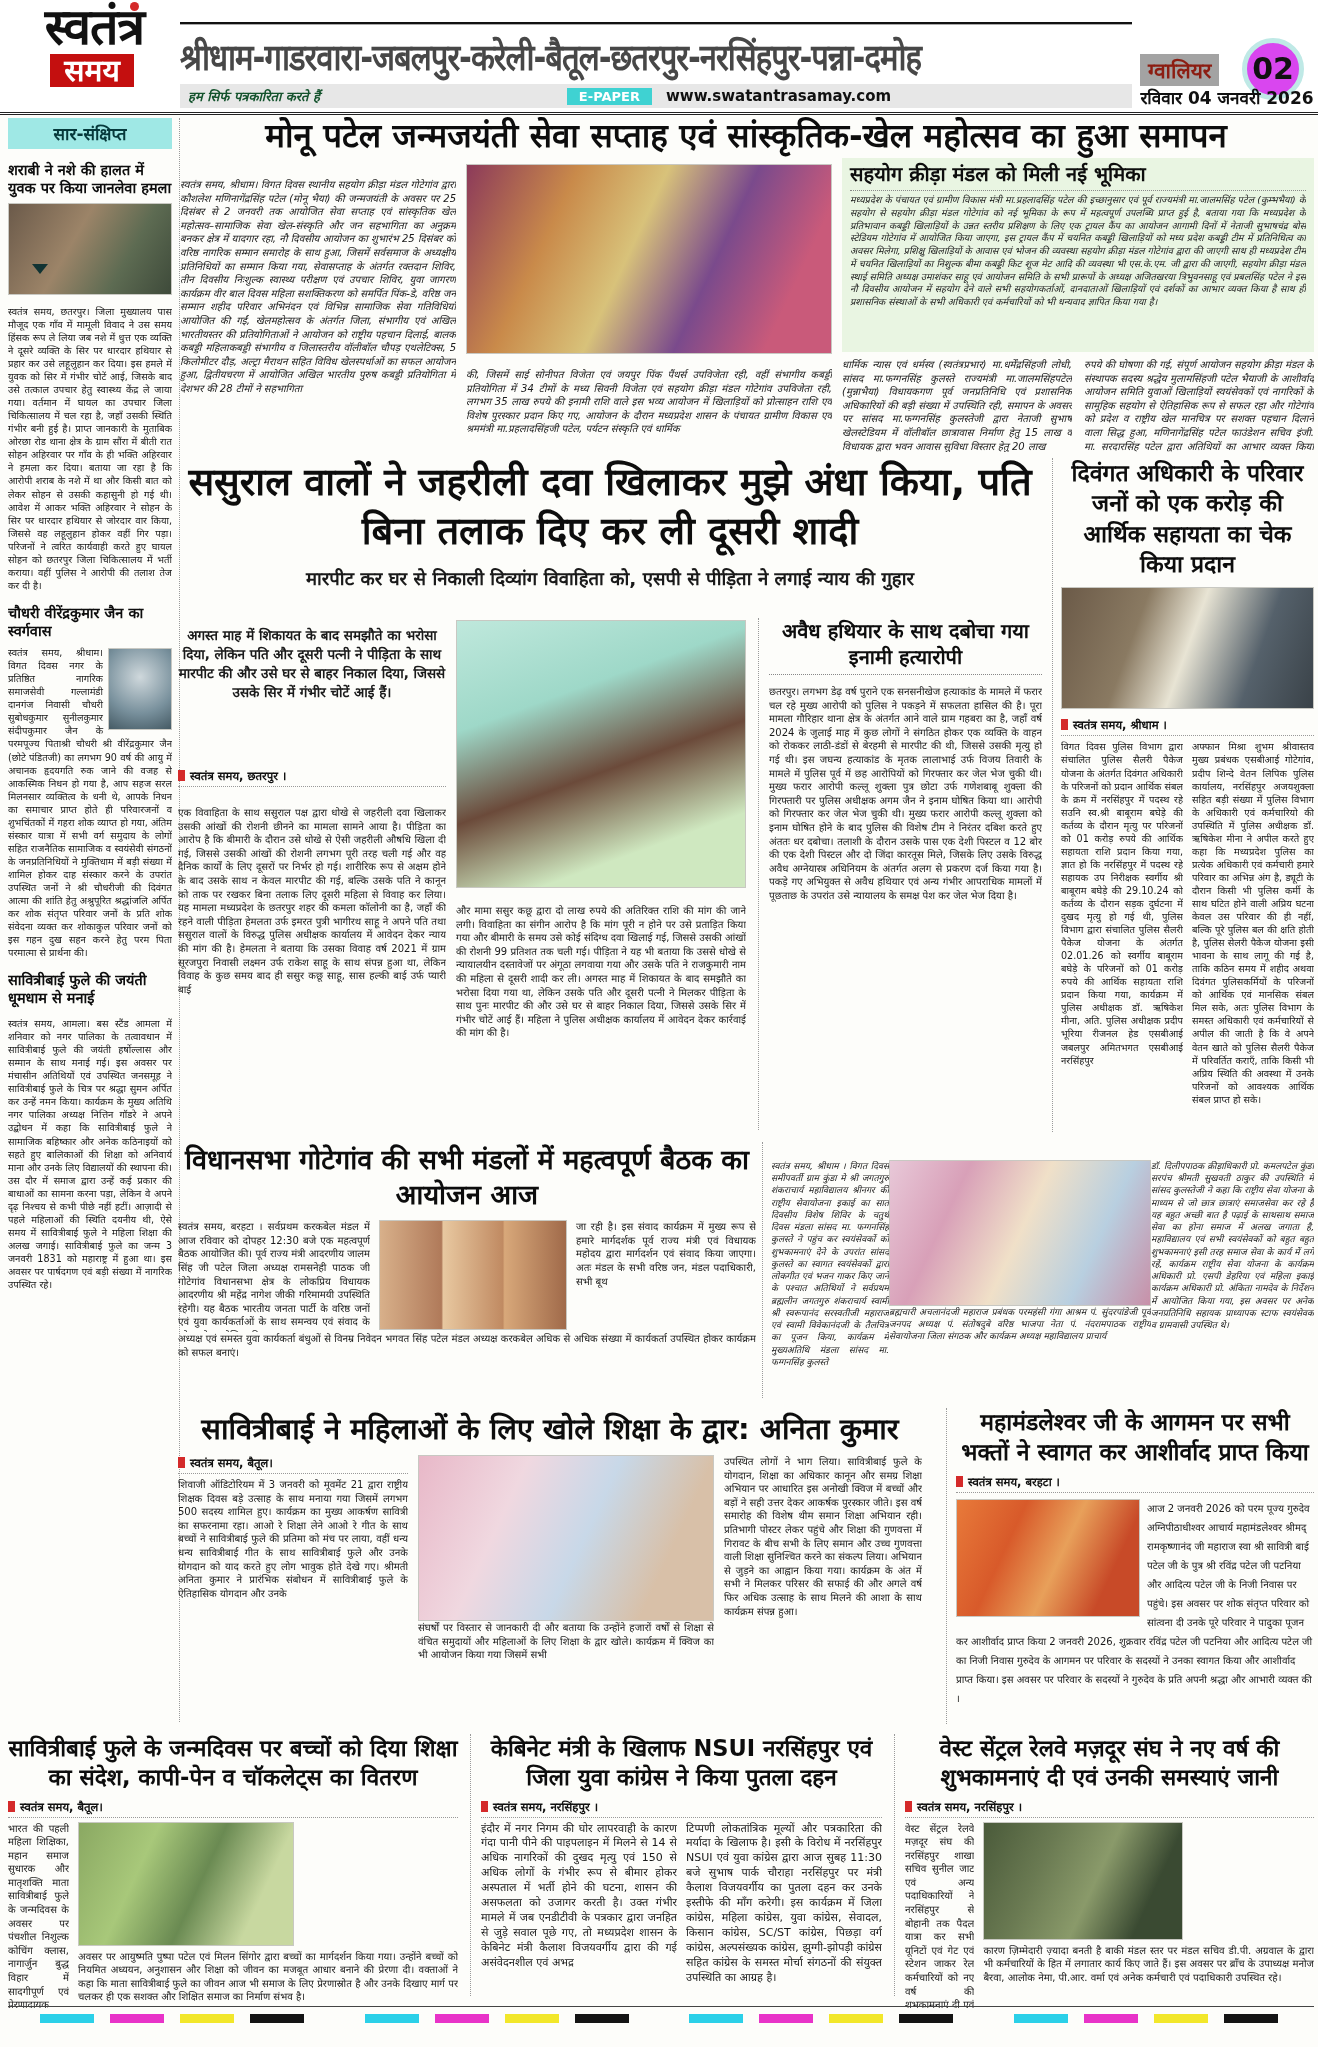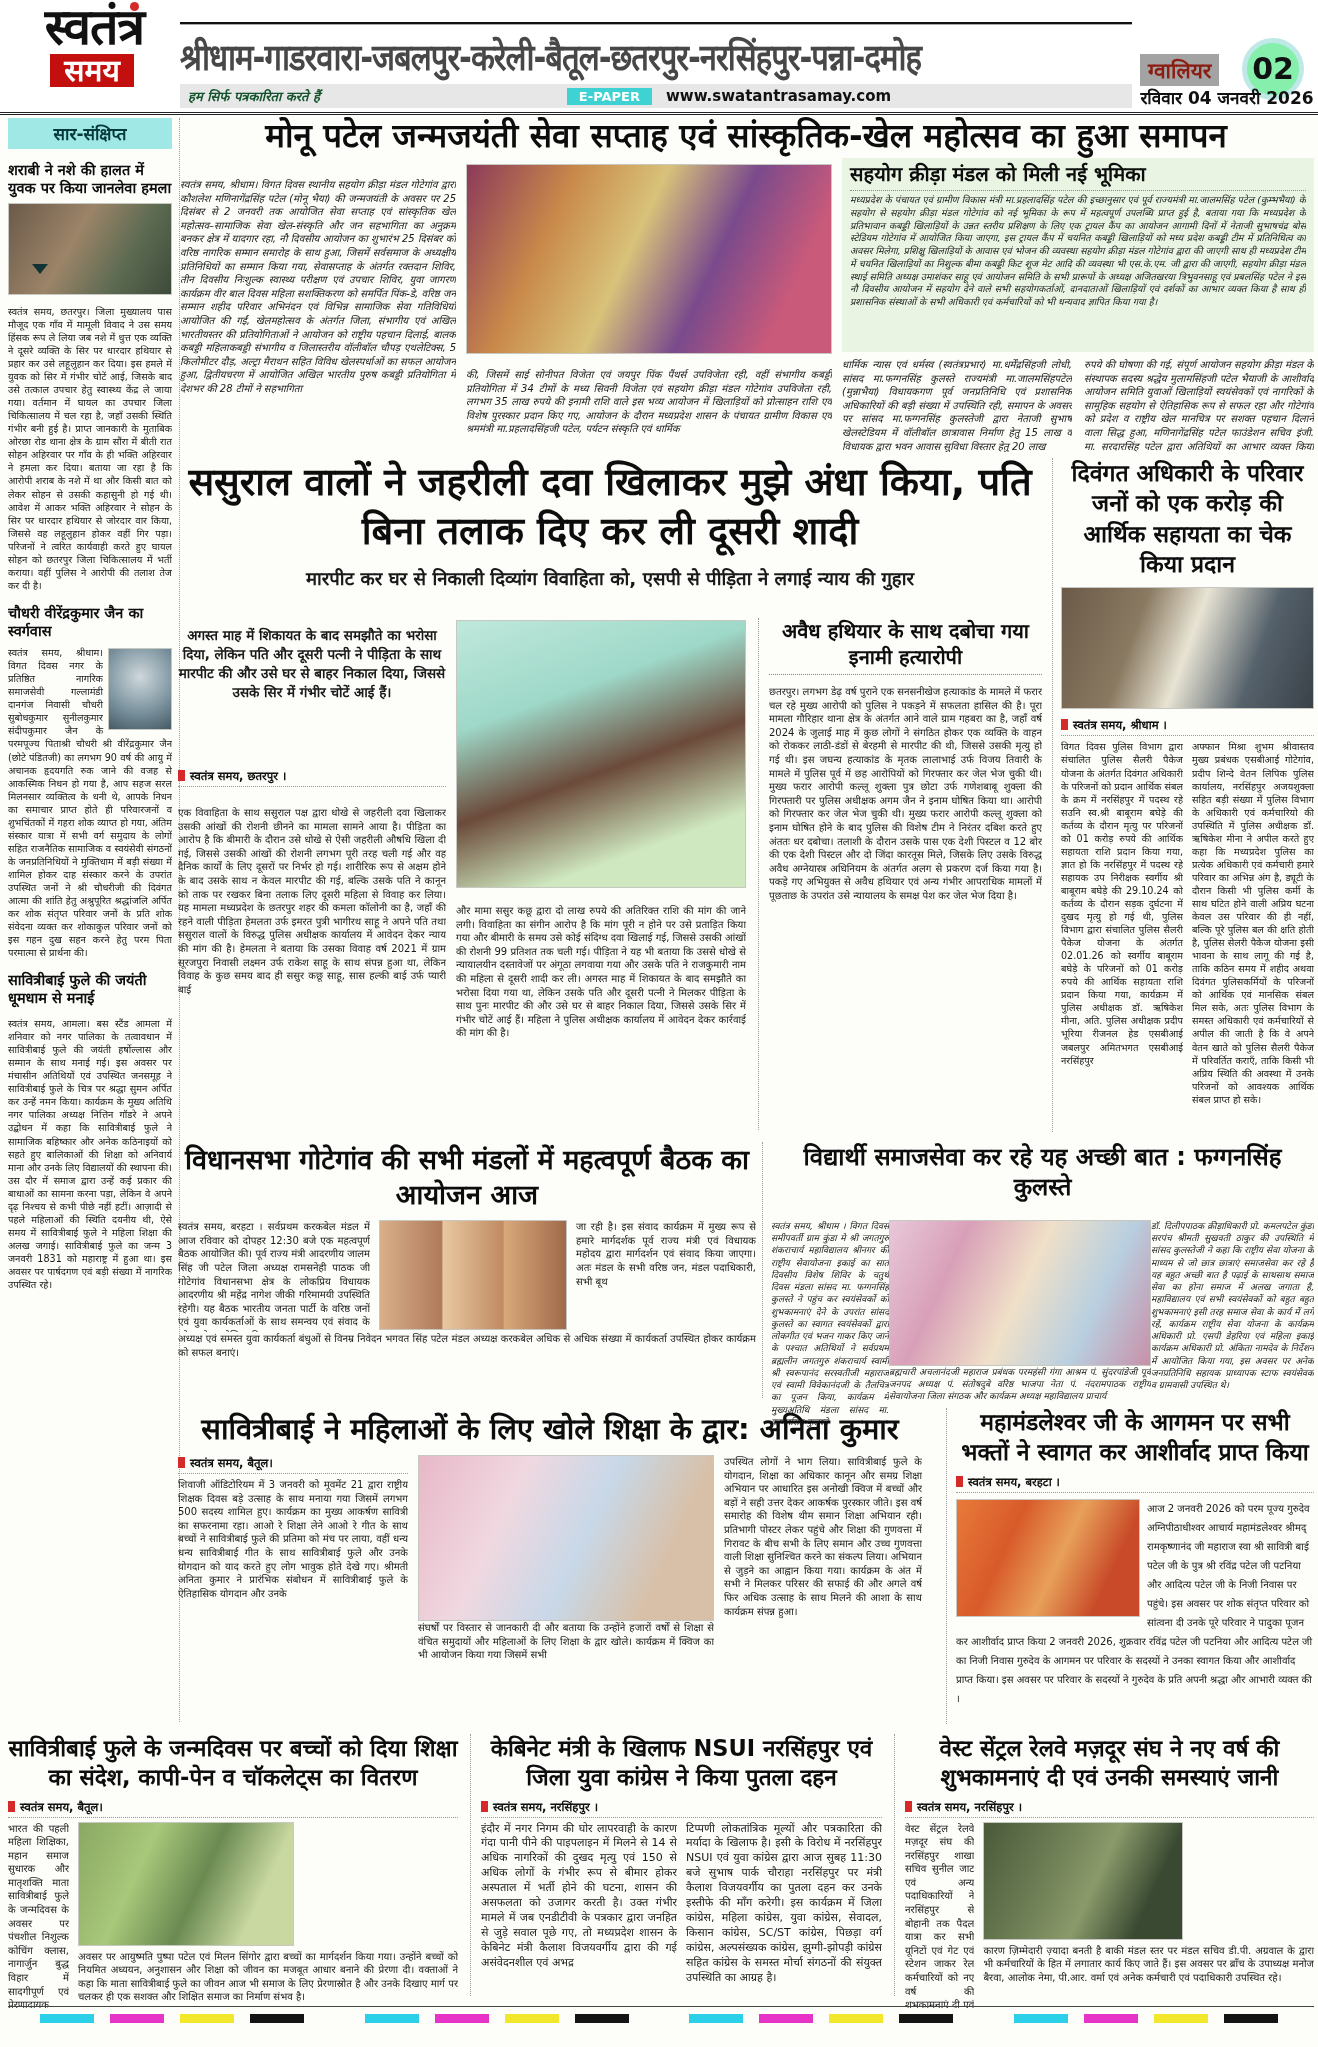--- a/index.html
+++ b/index.html
@@ -9,21 +9,21 @@
   .masthead{position:absolute;left:0;top:0;width:1318px;height:112px;border-bottom:3px double #222;background:#fff;}
   .logo{position:absolute;left:8px;top:2px;width:168px;text-align:center;}
   .logo-top{font-size:50px;font-weight:800;color:#111;line-height:1.02;letter-spacing:-1px;}
   .logo-top::after{content:"";display:inline-block;width:9px;height:9px;background:#d42a2a;border-radius:50%;vertical-align:top;margin-left:-14px;}
   .logo-bottom{display:inline-block;background:#c40f0f;color:#fff;font-weight:800;font-size:30px;line-height:1.1;padding:0 14px;margin-top:1px;}
   .regions{position:absolute;left:180px;top:22px;width:952px;font-size:31px;font-weight:800;color:#474747;
            letter-spacing:-1px;white-space:nowrap;transform:scaleY(1.18);transform-origin:top left;
            border-top:2px solid #111;padding-top:6px;}
   .gw-badge{position:absolute;left:1140px;top:54px;background:#a3a3a3;color:#8c1d12;font-weight:800;font-size:21px;padding:2px 8px;}
   .page-num{position:absolute;left:1242px;top:38px;width:52px;height:52px;border:5px solid #bfe9e6;border-radius:50%;
-            background:#86efac;font-size:30px;font-weight:800;color:#111;text-align:center;line-height:52px;}
+            background:#d946ef;font-size:30px;font-weight:800;color:#111;text-align:center;line-height:52px;}
   .substrip{position:absolute;left:180px;top:84px;width:952px;height:24px;background:#e7e7e7;display:flex;align-items:center;gap:14px;padding:0 8px;box-sizing:border-box;}
   .tagline{font-size:13px;font-weight:700;font-style:italic;color:#14532d;}
   .substrip .sp{flex:1;}
   .epaper{background:#3fd2d2;color:#fff;font-weight:800;font-size:13px;padding:1px 12px;}
   .website{font-size:15px;font-weight:700;color:#111;}
   .issue-date{position:absolute;left:1138px;top:86px;width:178px;font-size:17px;font-weight:800;color:#111;text-align:center;}
   
   h1,h2,h3{margin:0;color:#0d0d0d;font-weight:800;}
   .body{font-size:10px;line-height:1.36;text-align:justify;color:#191919;overflow:hidden;}
   .it{font-style:italic;}
@@ -222,21 +222,20 @@
     <h1>विधानसभा गोटेगांव की सभी मंडलों में महत्वपूर्ण बैठक का आयोजन आज</h1>
     <div class="row">
       <p class="body c1" style="margin:0;">स्वतंत्र समय, बरहटा । सर्वप्रथम करकबेल मंडल में आज रविवार को दोपहर 12:30 बजे एक महत्वपूर्ण बैठक आयोजित की। पूर्व राज्य मंत्री आदरणीय जालम सिंह जी पटेल जिला अध्यक्ष रामसनेही पाठक जी गोटेगांव विधानसभा क्षेत्र के लोकप्रिय विधायक आदरणीय श्री महेंद्र नागेश जीकी गरिमामयी उपस्थिति रहेगी। यह बैठक भारतीय जनता पार्टी के वरिष्ठ जनों एवं युवा कार्यकर्ताओं के साथ समन्वय एवं संवाद के उद्देश्य से आयोजित की</p>
       <div class="ph ph-portraits"></div>
       <p class="body c2" style="margin:0;">जा रही है। इस संवाद कार्यक्रम में मुख्य रूप से हमारे मार्गदर्शक पूर्व राज्य मंत्री एवं विधायक महोदय द्वारा मार्गदर्शन एवं संवाद किया जाएगा। अतः मंडल के सभी वरिष्ठ जन, मंडल पदाधिकारी, सभी बूथ</p>
     </div>
     <p class="body bot" style="margin:0;">अध्यक्ष एवं समस्त युवा कार्यकर्ता बंधुओं से विनम्र निवेदन भगवत सिंह पटेल मंडल अध्यक्ष करकबेल अधिक से अधिक संख्या में कार्यकर्ता उपस्थित होकर कार्यक्रम को सफल बनाएं।</p>
   </section>
 
   <section class="vidyarthi">
-    <h1>विद्यार्थी समाजसेवा कर रहे यह अच्छी बात : फग्गनसिंह कुलस्ते</h1>
     <div class="row">
       <p class="body c1 it" style="margin:0;">स्वतंत्र समय, श्रीधाम । विगत दिवस समीपवर्ती ग्राम कुंडा मे श्री जगतगुरु शंकराचार्य महाविद्यालय श्रीनगर की राष्ट्रीय सेवायोजना इकाई का सात दिवसीय विशेष शिविर के चतुर्थ दिवस मंडला सांसद मा. फग्गनसिंह कुलस्ते ने पहुंच कर स्वयंसेवकों को शुभकामनाएं देने के उपरांत सांसद कुलस्ते का स्वागत स्वयंसेवकों द्वारा लोकगीत एवं भजन गाकर किए जाने के पश्चात अतिथियों ने सर्वप्रथम ब्रह्मलीन जगतगुरु शंकराचार्य स्वामी श्री स्वरूपानंद सरस्वतीजी महाराज एवं स्वामी विवेकानंदजी के तैलचित्र का पूजन किया, कार्यक्रम में मुख्यअतिथि मंडला सांसद मा. फग्गनसिंह कुलस्ते</p>
       <div class="mid">
         <div class="ph ph-stage"></div>
         <p class="body cap it" style="margin:0;">ब्रह्मचारी अचलानंदजी महाराज प्रबंधक परमहंसी गंगा आश्रम पं. सुंदरपांडेजी पूर्व जनपद अध्यक्ष पं. संतोषदुबे वरिष्ठ भाजपा नेता पं. नंदरामपाठक राष्ट्रीय सेवायोजना जिला संगठक और कार्यक्रम अध्यक्ष महाविद्यालय प्राचार्य</p>
       </div>
       <p class="body c2 it" style="margin:0;">डॉ. दिलीपपाठक क्रीड़ाधिकारी प्रो. कमलपटेल कुंडा सरपंच श्रीमती सुखवती ठाकुर की उपस्थिति में सांसद कुलस्तेजी ने कहा कि राष्ट्रीय सेवा योजना के माध्यम से जो छात्र छात्राएं समाजसेवा कर रहे हैं यह बहुत अच्छी बात है पढ़ाई के साथसाथ समाज सेवा का होना समाज में अलख जगाता है, महाविद्यालय एवं सभी स्वयंसेवकों को बहुत बहुत शुभकामनाएं इसी तरह समाज सेवा के कार्य में लगे रहें, कार्यक्रम राष्ट्रीय सेवा योजना के कार्यक्रम अधिकारी प्रो. एसपी डेहरिया एवं महिला इकाई कार्यक्रम अधिकारी प्रो. अंकिता नामदेव के निर्देशन में आयोजित किया गया, इस अवसर पर अनेक जनप्रतिनिधि सहायक प्राध्यापक स्टाफ स्वयंसेवक व ग्रामवासी उपस्थित थे।</p>
     </div>
   </section>
 

